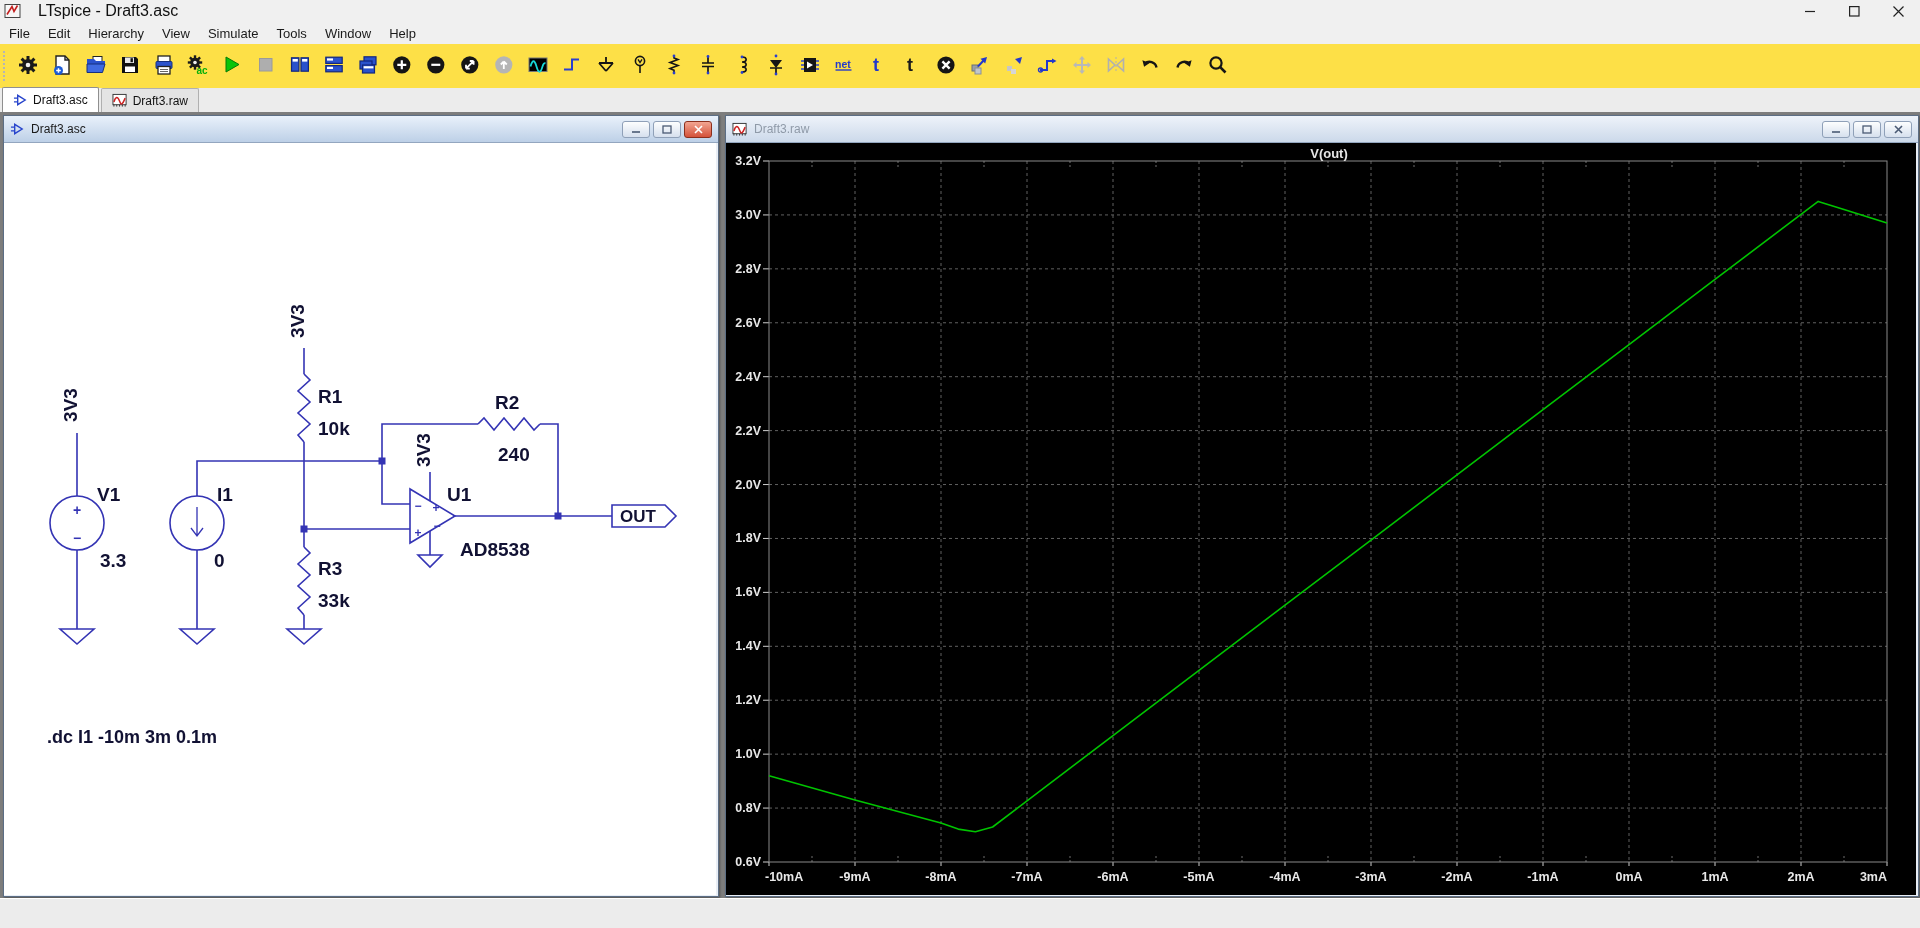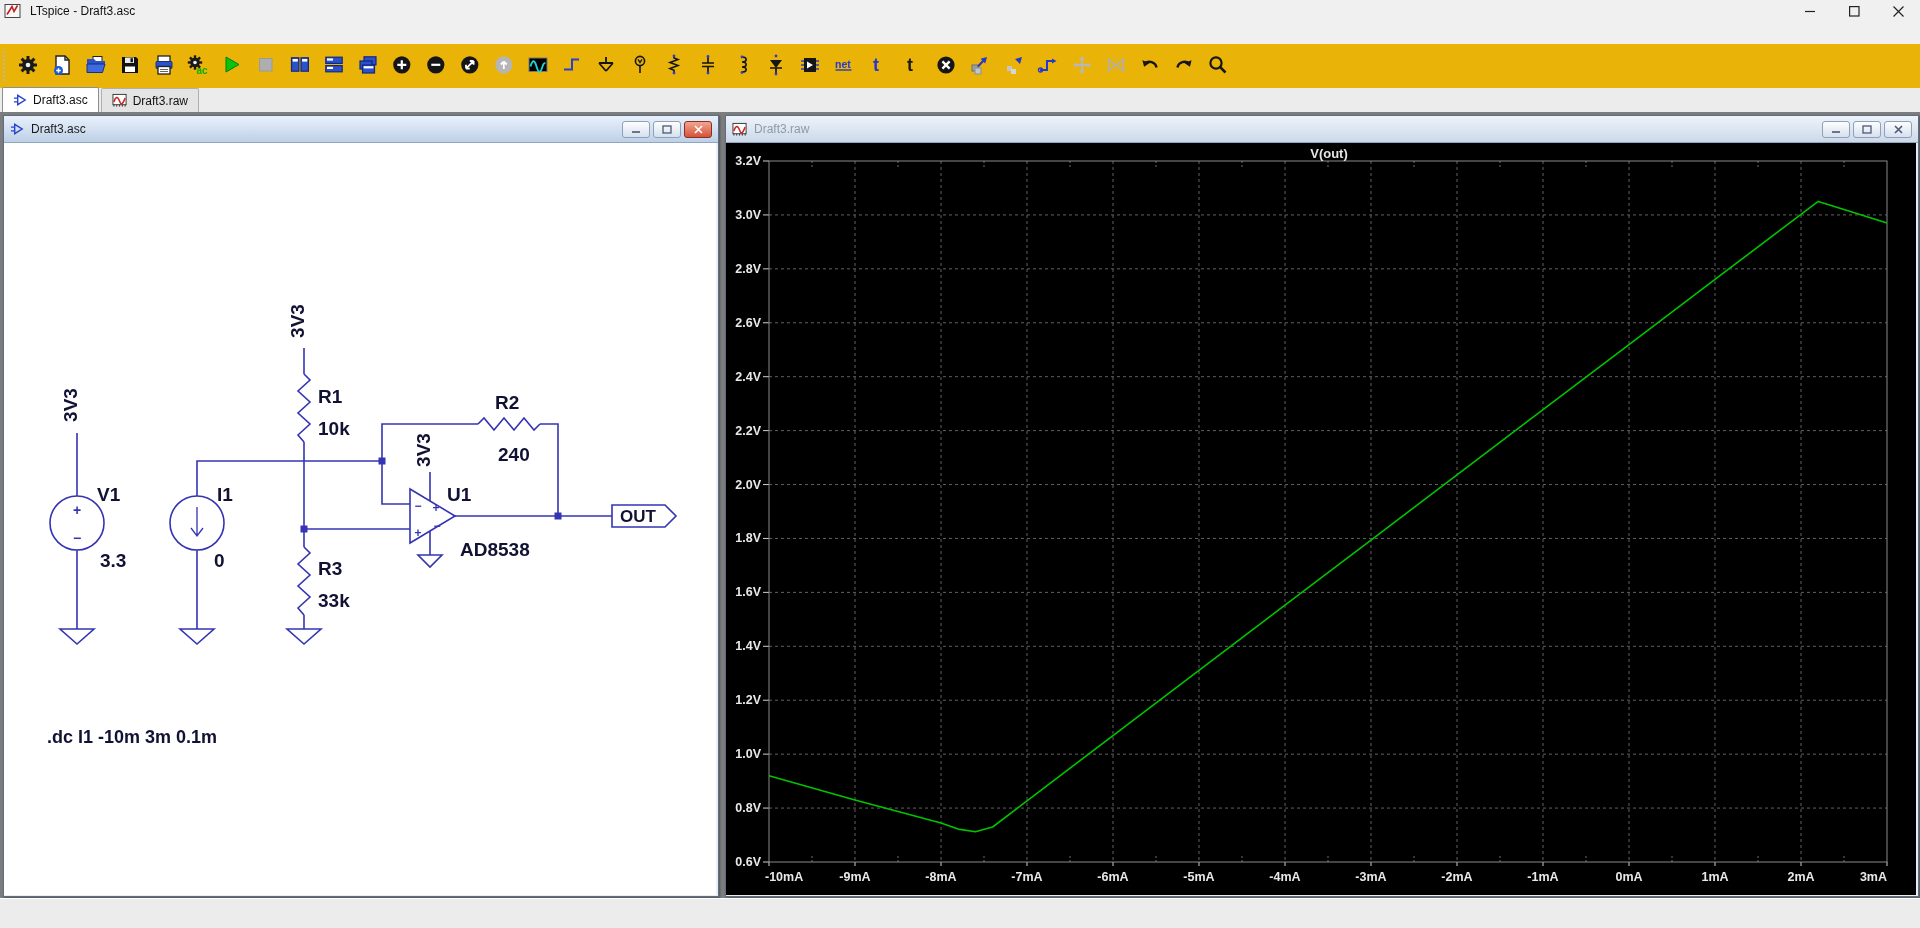--- a/index.html
+++ b/index.html
@@ -1,28 +1,28 @@
 <!DOCTYPE html>
 <html><head>
 <meta charset="utf-8">
 <style>
   html,body{margin:0;padding:0;background:#555;}
   #app{position:relative;width:1920px;height:928px;background:#f0f0f0;overflow:hidden;
        font-family:"Liberation Sans",sans-serif;-webkit-font-smoothing:antialiased;}
   
   .titlebar{position:absolute;left:0;top:0;width:1920px;height:22px;background:#f0f0f0;display:flex;align-items:center;}
   .app-icon{width:18px;height:16px;margin-left:4px;display:inline-flex;}
-  .title-text{font-size:12px;color:#111;margin-left:8px;}
+  .title-text{font-size:16px;color:#111;margin-left:16px;}
   .win-controls{position:absolute;right:0;top:0;height:22px;display:flex;}
   .wc{width:44px;height:22px;display:flex;align-items:center;justify-content:center;}
   
   .menubar{position:absolute;left:0;top:22px;width:1920px;height:22px;display:flex;align-items:center;background:#f0f0f0;}
   .menu-item{font-size:13px;color:#1a1a1a;padding:2px 9px;}
   
-  .toolbar{position:absolute;left:0;top:44px;width:1920px;height:44px;background:#eab308;border-bottom:1px solid #e0e0e0;display:flex;align-items:center;}
+  .toolbar{position:absolute;left:0;top:44px;width:1920px;height:44px;background:#fde047;border-bottom:1px solid #e0e0e0;display:flex;align-items:center;}
   .grip{width:6px;height:30px;margin-left:3px;border-left:2px dotted #b5b5b5;}
   #toolbar-buttons{display:flex;align-items:center;}
   .tbtn{width:30px;height:32px;margin:0 2px;border:none;background:transparent;display:flex;align-items:center;justify-content:center;padding:0;}
   .tbtn svg{width:22px;height:22px;}
   
   .tabbar{position:absolute;left:0;top:88px;width:1920px;height:24px;background:#ececec;display:flex;align-items:flex-end;}
   .tab{height:23px;display:flex;align-items:center;padding:0 10px;font-size:12px;color:#111;
        border:1px solid #b0b0b0;border-bottom:none;background:#e4e4e4;margin-left:2px;border-radius:2px 2px 0 0;}
   .tab.active{background:#fff;border-color:#8f8f8f;height:24px;}
   .tabicon{display:inline-flex;margin-right:5px;}
@@ -71,20 +71,30 @@
           </svg>
         </div>
       <div class="wc">
           <svg width="11" height="11" viewBox="0 0 11 11">
             <path d="M0.5 0.5l10 10M10.5 0.5l-10 10" stroke="#222" stroke-width="1.2"></path>
           </svg>
         </div>
     </div>
   </div>
 
+  <div class="menubar">
+    <span class="menu-item">File</span>
+    <span class="menu-item">Edit</span>
+    <span class="menu-item">Hierarchy</span>
+    <span class="menu-item">View</span>
+    <span class="menu-item">Simulate</span>
+    <span class="menu-item">Tools</span>
+    <span class="menu-item">Window</span>
+    <span class="menu-item">Help</span>
+  </div>
 
   <div class="toolbar">
     <div class="grip"></div>
     <div id="toolbar-buttons">
         <button class="tbtn">
           <span><svg viewBox="0 0 22 22" width="22" height="22">
               <circle cx="11" cy="11" r="6" fill="#1a1a1a"></circle>
               <line x1="16.0" y1="11.0" x2="20.0" y2="11.0" stroke="#1a1a1a" stroke-width="3"></line>
               <line x1="14.5" y1="14.5" x2="17.4" y2="17.4" stroke="#1a1a1a" stroke-width="3"></line>
               <line x1="11.0" y1="16.0" x2="11.0" y2="20.0" stroke="#1a1a1a" stroke-width="3"></line>

